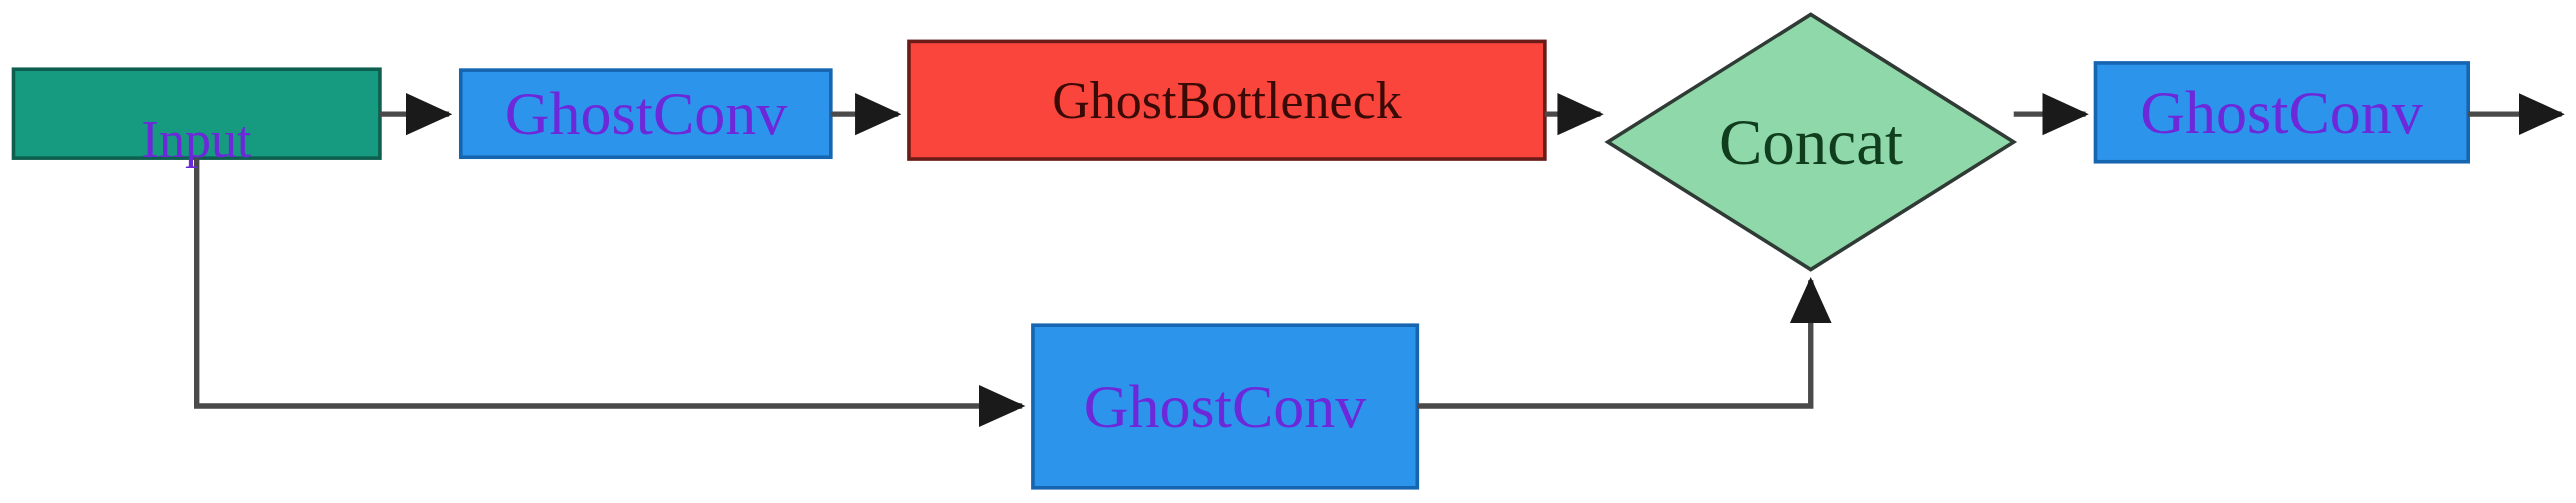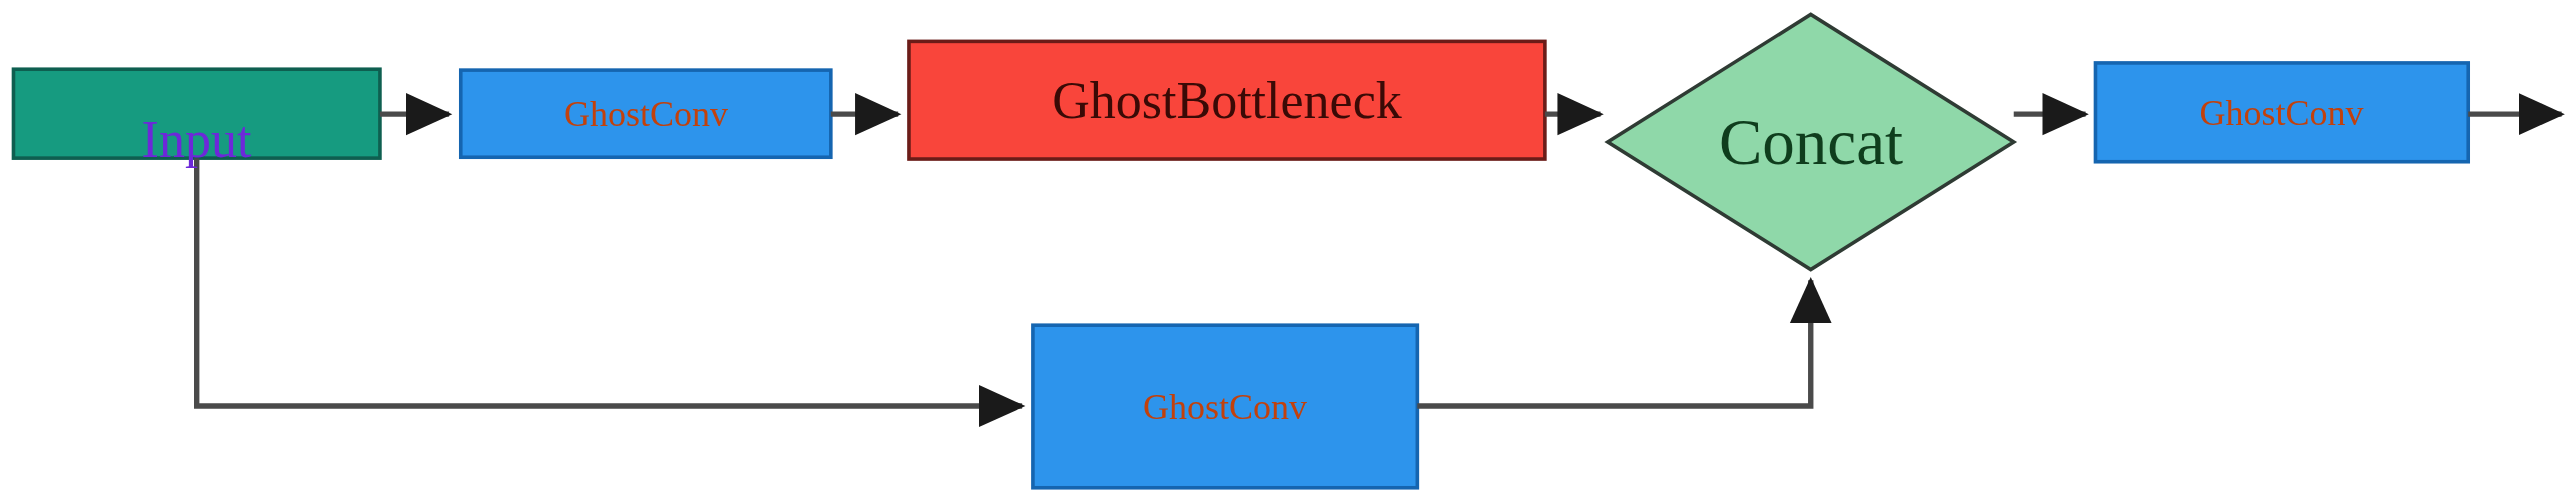--- a/index.html
+++ b/index.html
@@ -25,21 +25,21 @@
   .node-label {
     position: absolute;
     display: flex;
     align-items: center;
     justify-content: center;
     white-space: nowrap;
     pointer-events: none;
     font-family: "Liberation Serif", "DejaVu Serif", serif;
   }
   .lbl-input      { color: #6d28d9; font-size: 52px; margin-top: 26px; }
-  .lbl-ghostconv  { color: #c2410c; font-size: 36px; }
+  .lbl-ghostconv  { color: #6d28d9; font-size: 62px; }
   .lbl-bottleneck { color: #3a0a06; font-size: 52px; }
   .lbl-concat     { color: #0f3d1d; font-size: 65px; }
 </style>
 </head>
 <body>
 
 <div id="canvas">
 
   <svg class="layer" viewBox="0 0 2868 561">
     <defs>

